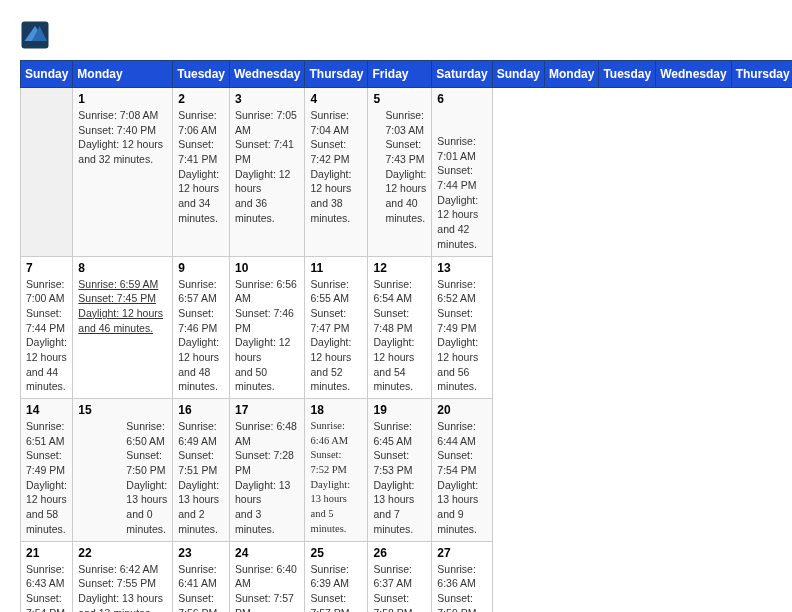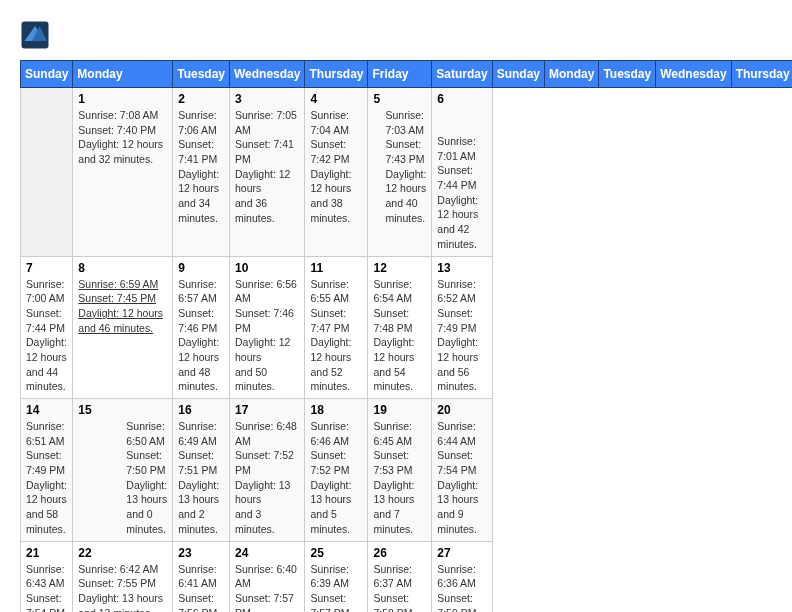--- a/index.html
+++ b/index.html
@@ -44,21 +44,21 @@
     .subtitle {
       font-size: 15px;
       color: #444;
     }
     table {
       width: 100%;
       border-collapse: collapse;
       font-size: 11px;
     }
     thead tr th {
-      background-color: #3b82f6;
+      background-color: #1d4ed8;
       color: #fff;
       padding: 6px 4px;
       text-align: left;
       font-size: 12px;
       border: 1px solid #1a4080;
     }
     tbody tr td {
       border: 1px solid #ccc;
       padding: 4px 5px;
       vertical-align: top;
@@ -237,27 +237,27 @@
         <td>
           <div class="day-number">16</div>
           <div class="day-info" style="white-space: pre-line;">Sunrise: 6:49 AM
 Sunset: 7:51 PM
 Daylight: 13 hours
 and 2 minutes.</div>
         </td>
         <td>
           <div class="day-number">17</div>
           <div class="day-info" style="white-space: pre-line;">Sunrise: 6:48 AM
-Sunset: 7:52 PM
+Sunset: 7:28 PM
 Daylight: 13 hours
 and 3 minutes.</div>
         </td>
         <td>
           <div class="day-number">18</div>
-          <div class="day-info" style="white-space: pre-line;">Sunrise: 6:46 AM
+          <div class="day-info" style="white-space: pre-line; font-family: Liberation Serif, serif;">Sunrise: 6:46 AM
 Sunset: 7:52 PM
 Daylight: 13 hours
 and 5 minutes.</div>
         </td>
         <td>
           <div class="day-number">19</div>
           <div class="day-info" style="white-space: pre-line;">Sunrise: 6:45 AM
 Sunset: 7:53 PM
 Daylight: 13 hours
 and 7 minutes.</div>

